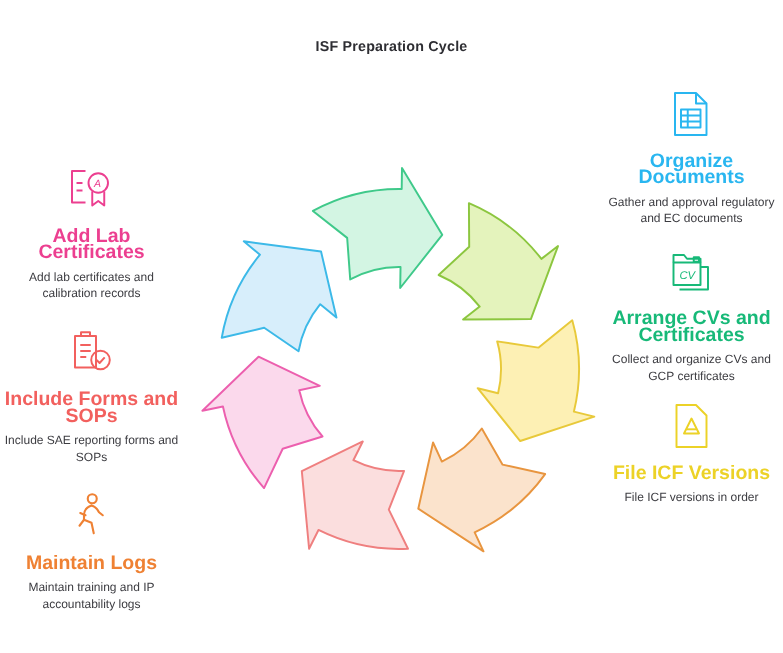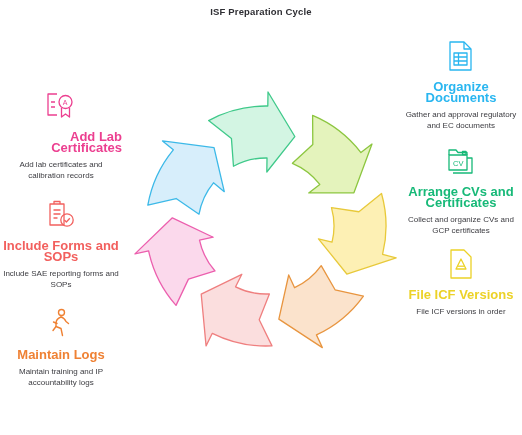--- a/index.html
+++ b/index.html
@@ -2,21 +2,21 @@
 <html><head>
 <meta charset="utf-8">
 <style>
   * { margin:0; padding:0; box-sizing:border-box; }
   html, body {
     width:522px; height:435px;
     background:#ffffff;
     font-family:"Liberation Sans", sans-serif;
     overflow:hidden;
   }
-  #root { position:relative; width:522px; height:385px; }
+  #root { position:relative; width:522px; height:385px;margin-top:20px; }
 
   .title {
     position:absolute; top:6px; left:0; width:522px;
     text-align:center;
     font-size:9.5px; font-weight:bold; color:#2e2e33;
     letter-spacing:.15px;
   }
 
   
   .cycle { position:absolute; left:122px; top:82px; width:288px; height:288px; }
@@ -27,20 +27,21 @@
   .col-right { left:400px; top:36px; width:122px; }
   .col-left  { left:0px;   top:86px; width:122px; }
 
   .node { width:100%; margin-bottom:4px; }
   .col-right .node { text-align:center; }
   .col-left  .node { text-align:center; }
 
   .node-icon {
     height:40px; display:flex; align-items:center; justify-content:center;
     margin-bottom:5px;
+    font-style:italic;
   }
   .node-icon svg { display:block; }
 
   .node-title {
     font-size:13px; font-weight:bold; line-height:11px;
     margin-bottom:6px;
   }
   .node-desc {
     font-size:8px; line-height:11px; color:#3c3c41;
     padding:0 2px;
@@ -123,21 +124,21 @@
     <div class="node n-l0">
       <div class="node-icon">
         <svg width="34" height="30" viewBox="0 0 34 30" fill="none" stroke="#ec3f90" stroke-width="1.3" stroke-linejoin="round">
           <path d="M13 3 H4 v21 h9"></path>
           <path d="M7 11 h4 M7 16 h4"></path>
           <circle cx="21.5" cy="11" r="6.5"></circle>
           <text x="18.7" y="13.6" font-family="Liberation Sans, sans-serif" font-size="7" fill="#ec3f90" stroke="none">A</text>
           <path d="M17.5 16.5 V26 l4-3 4 3 v-9.5"></path>
         </svg>
       </div>
-      <div class="node-title" style="color: rgb(236, 63, 144); text-align: right;">Add Lab Certificates</div>
+      <div class="node-title" style="color: rgb(236, 63, 144);">Add Lab Certificates</div>
       <div class="node-desc">Add lab certificates and calibration records</div>
     </div>
 
     <div class="node n-l1">
       <div class="node-icon">
         <svg width="30" height="32" viewBox="0 0 30 32" fill="none" stroke="#f2605e" stroke-width="1.3" stroke-linejoin="round">
           <path d="M4 5 h14 v21 H4 Z"></path>
           <path d="M8 5 V2.5 h6 V5"></path>
           <path d="M7.5 11 h7 M7.5 15 h7 M7.5 19 h4"></path>
           <circle cx="21" cy="21" r="6.2"></circle>

